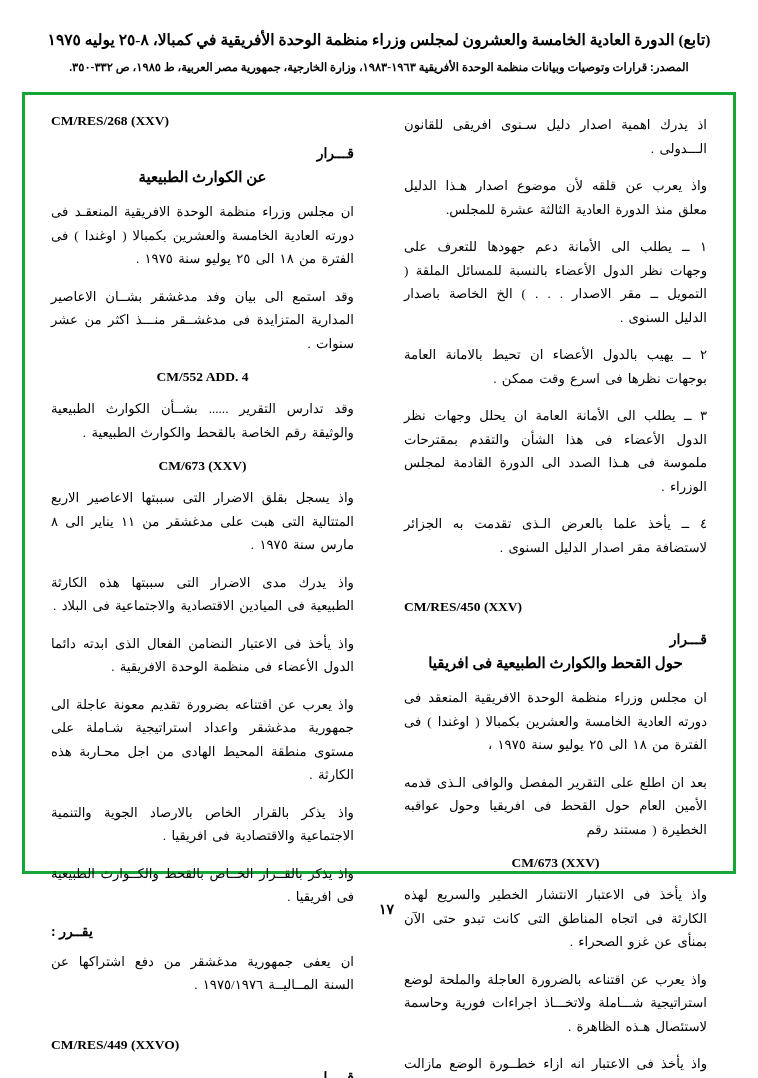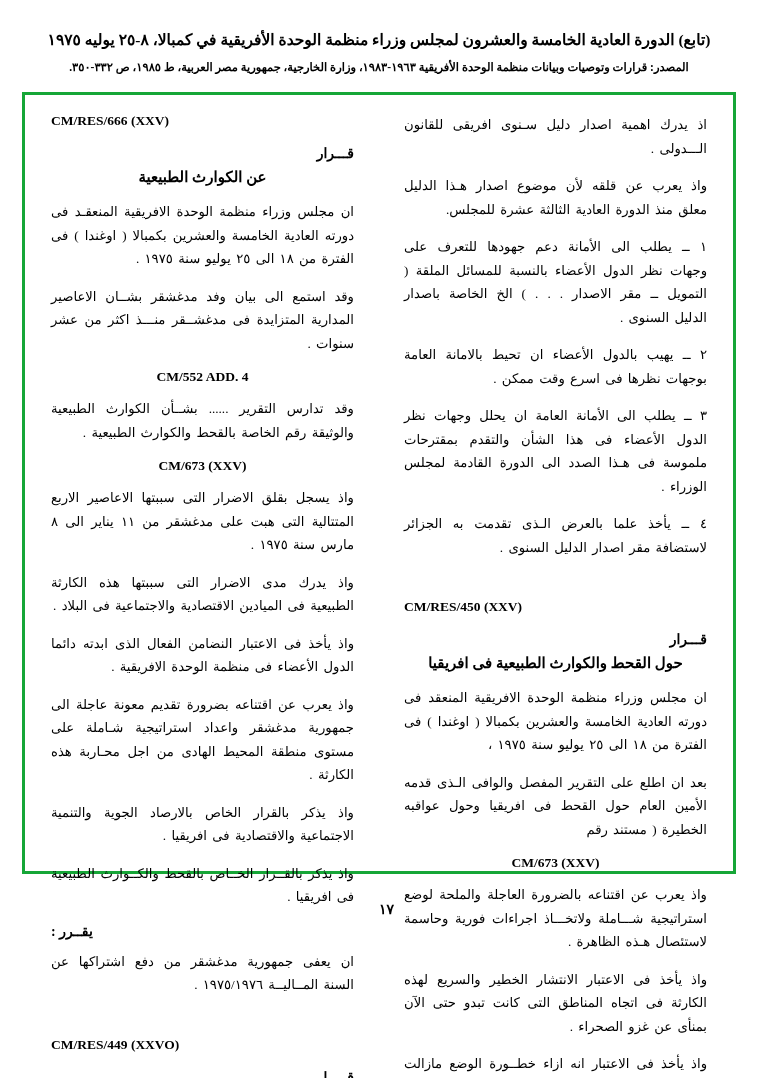--- a/index.html
+++ b/index.html
@@ -143,29 +143,29 @@
 
         <div class="spacer-lg"></div>
 
         <div class="doccode">CM/RES/450  (XXV)</div>
         <div class="res-title">قـــرار</div>
         <div class="res-subtitle">حول القحط والكوارث الطبيعية فى افريقيا</div>
 
         <p class="para">ان مجلس وزراء منظمة الوحدة الافريقية المنعقد فى دورته العادية الخامسة والعشرين بكمبالا ( اوغندا ) فى الفترة من ١٨ الى ٢٥ يوليو سنة ١٩٧٥ ،</p>
         <p class="para para-with-code">بعد ان اطلع على التقرير المفصل والوافى الـذى قدمه الأمين العام حول القحط فى افريقيا وحول عواقبه الخطيرة ( مستند رقم</p>
         <div class="code-right">CM/673 (XXV)</div>
+        <p class="para">واذ يأخذ فى الاعتبار الانتشار الخطير والسريع لهذه الكارثة فى اتجاه المناطق التى كانت تبدو حتى الآن بمنأى عن غزو الصحراء .</p>
         <p class="para">واذ يعرب عن اقتناعه بالضرورة العاجلة والملحة لوضع استراتيجية شـــاملة ولاتخـــاذ اجراءات فورية وحاسمة لاستئصال هـذه الظاهرة .</p>
-        <p class="para">واذ يأخذ فى الاعتبار الانتشار الخطير والسريع لهذه الكارثة فى اتجاه المناطق التى كانت تبدو حتى الآن بمنأى عن غزو الصحراء .</p>
         <p class="para">واذ يأخذ فى الاعتبار انه ازاء خطــورة الوضع مازالت الاجراءات التى اتخذتها غير كافية .</p>
 
       </div>
 
       <div class="col">
 
-        <div class="doccode">CM/RES/666  (XXV)</div>
+        <div class="doccode">CM/RES/268  (XXV)</div>
         <div class="res-title">قـــرار</div>
         <div class="res-subtitle">عن الكوارث الطبيعية</div>
 
         <p class="para">ان مجلس وزراء منظمة الوحدة الافريقية المنعقـد فى دورته العادية الخامسة والعشرين بكمبالا ( اوغندا ) فى الفترة من ١٨ الى ٢٥ يوليو سنة ١٩٧٥ .</p>
         <p class="para">وقد استمع الى بيان وفد مدغشقر بشــان الاعاصير المدارية المتزايدة فى مدغشــقر منـــذ اكثر من عشر سنوات .</p>
 
         <div class="code-right">CM/552 ADD. 4</div>
         <p class="para para-with-code">وقد تدارس التقرير ...... بشــأن الكوارث الطبيعية والوثيقة رقم الخاصة بالقحط والكوارث الطبيعية .</p>
         <div class="code-right">CM/673 (XXV)</div>
 

